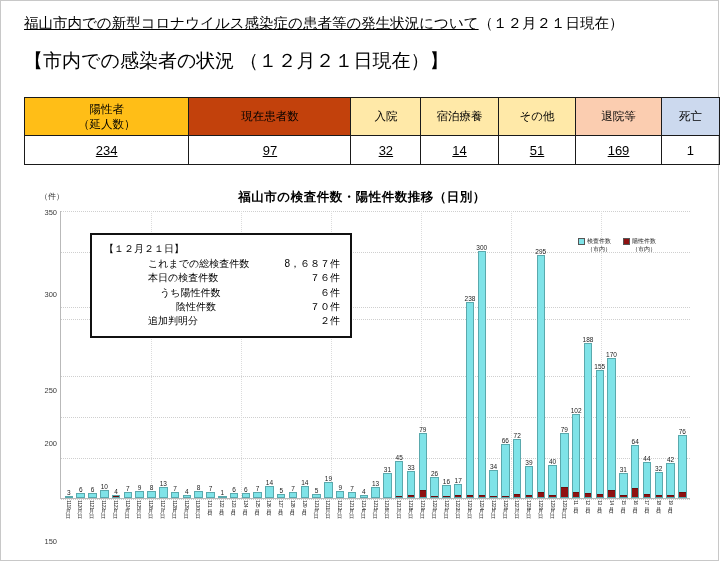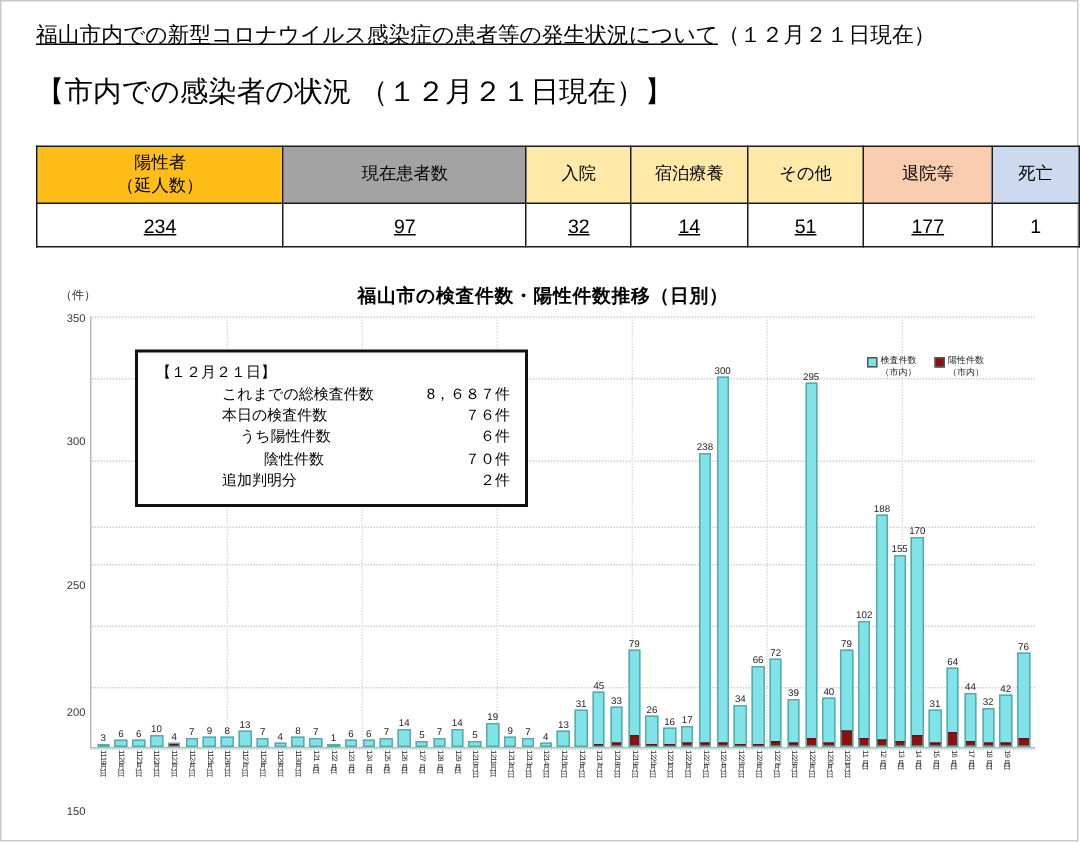--- a/index.html
+++ b/index.html
@@ -59,21 +59,21 @@
     line-height: 1.25;
   }
   .summary-table .vl {
     height: 28px;
     font-size: 13px;
   }
   .summary-table .vl span {
     text-decoration: underline;
   }
   .c-orange  { background: #ffbe17; }
-  .c-lyellow { background: #a3a3a3; }
+  .c-lyellow { background: #c2410c; }
   .c-lyel2   { background: #ffe9a8; }
   .c-peach   { background: #fbcdb0; }
   .c-blue    { background: #ccd9ee; }
   .two-line { line-height: 1.3; }
 
   
   .chart-wrap {
     position: absolute;
     left: 22px; top: 185px;
     width: 680px; height: 370px;
@@ -229,21 +229,21 @@
     z-index: 5;
   }
   .info-head { margin-bottom: 1px; }
   .info-row {
     display: flex;
     justify-content: space-between;
   }
   .info-row .lbl { white-space: nowrap; margin-left: 34px; }
   .info-row .val { white-space: nowrap; }
   .ind1 { padding-left: 10px; }
-  .ind2 { padding-left: 22px; font-family: Liberation Mono, monospace; }
+  .ind2 { padding-left: 22px; }
   .ind3 { padding-left: 38px; }
 </style>
 </head>
 <body>
 
 <div class="page-border"></div>
 
 <div class="doc-title">
   <span class="ul">福山市内での新型コロナウイルス感染症の患者等の発生状況について</span><span>（１２月２１日現在）</span>
 </div>
@@ -274,39 +274,39 @@
     <th class="hd c-lyel2">その他</th>
     <th class="hd c-peach">退院等</th>
     <th class="hd c-blue">死亡</th>
   </tr>
   <tr>
     <td class="vl"><span>234</span></td>
     <td class="vl"><span>97</span></td>
     <td class="vl"><span>32</span></td>
     <td class="vl"><span>14</span></td>
     <td class="vl"><span>51</span></td>
-    <td class="vl"><span>177</span></td>
+    <td class="vl"><span>169</span></td>
     <td class="vl"><span style="text-decoration:none">1</span></td>
   </tr>
 </tbody>
   </table>
 
 <div class="chart-wrap">
   <div class="chart-title">福山市の検査件数・陽性件数推移（日別）</div>
   <div class="y-unit">（件）</div>
 
   <div class="plot" id="plot">
     <div id="gridlines">
         <div class="gridline" style="top: 288px;"></div>
         <div class="gridline" style="top: 246.857px;"></div>
         <div class="gridline" style="top: 205.714px;"></div>
         <div class="gridline" style="top: 164.571px;">
           <div class="ytick" style="top: 164.571px;">150</div>
         </div>
-        <div class="gridline" style="top: 140px;">
+        <div class="gridline" style="top: 108px;">
           <div class="ytick" style="top: 123.429px;">200</div>
         </div>
         <div class="gridline" style="top: 96px;">
           <div class="ytick" style="top: 82.2857px;">250</div>
         </div>
         <div class="gridline" style="top: 41.1429px;">
           <div class="ytick" style="top: 41.1429px;">300</div>
         </div>
         <div class="gridline" style="top: 0px;">
           <div class="ytick" style="top: 0px;">350</div>

